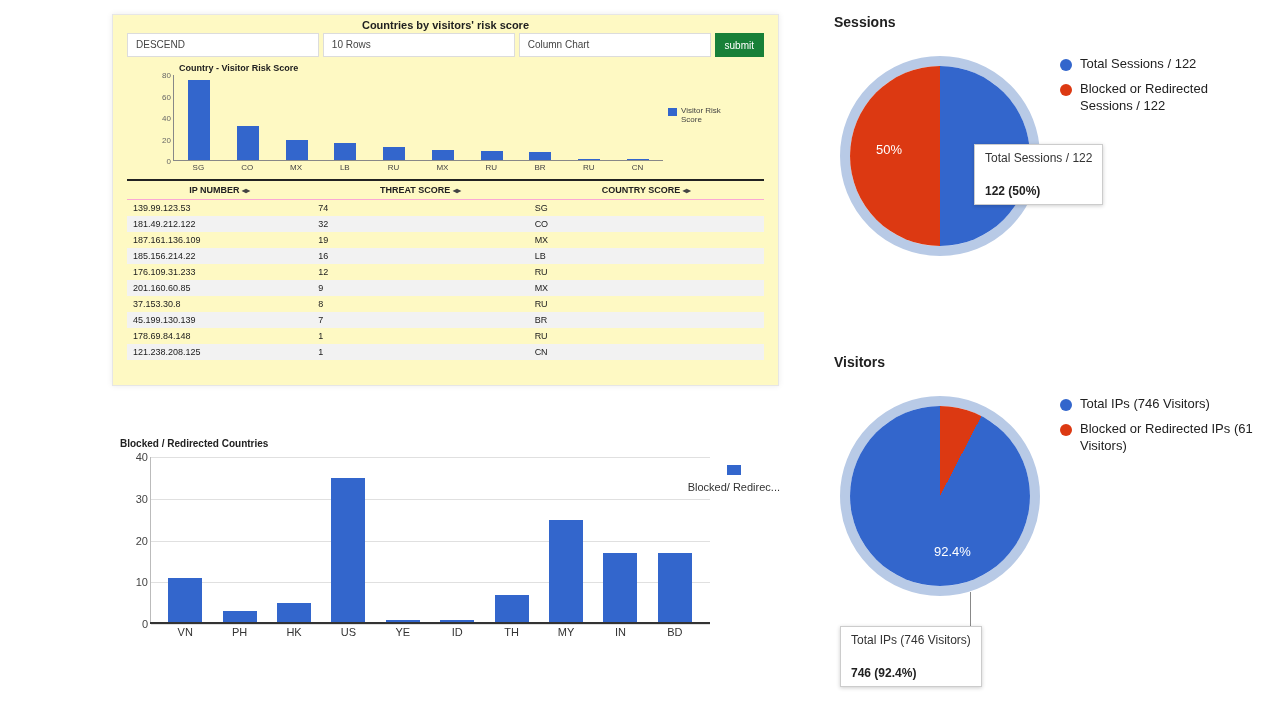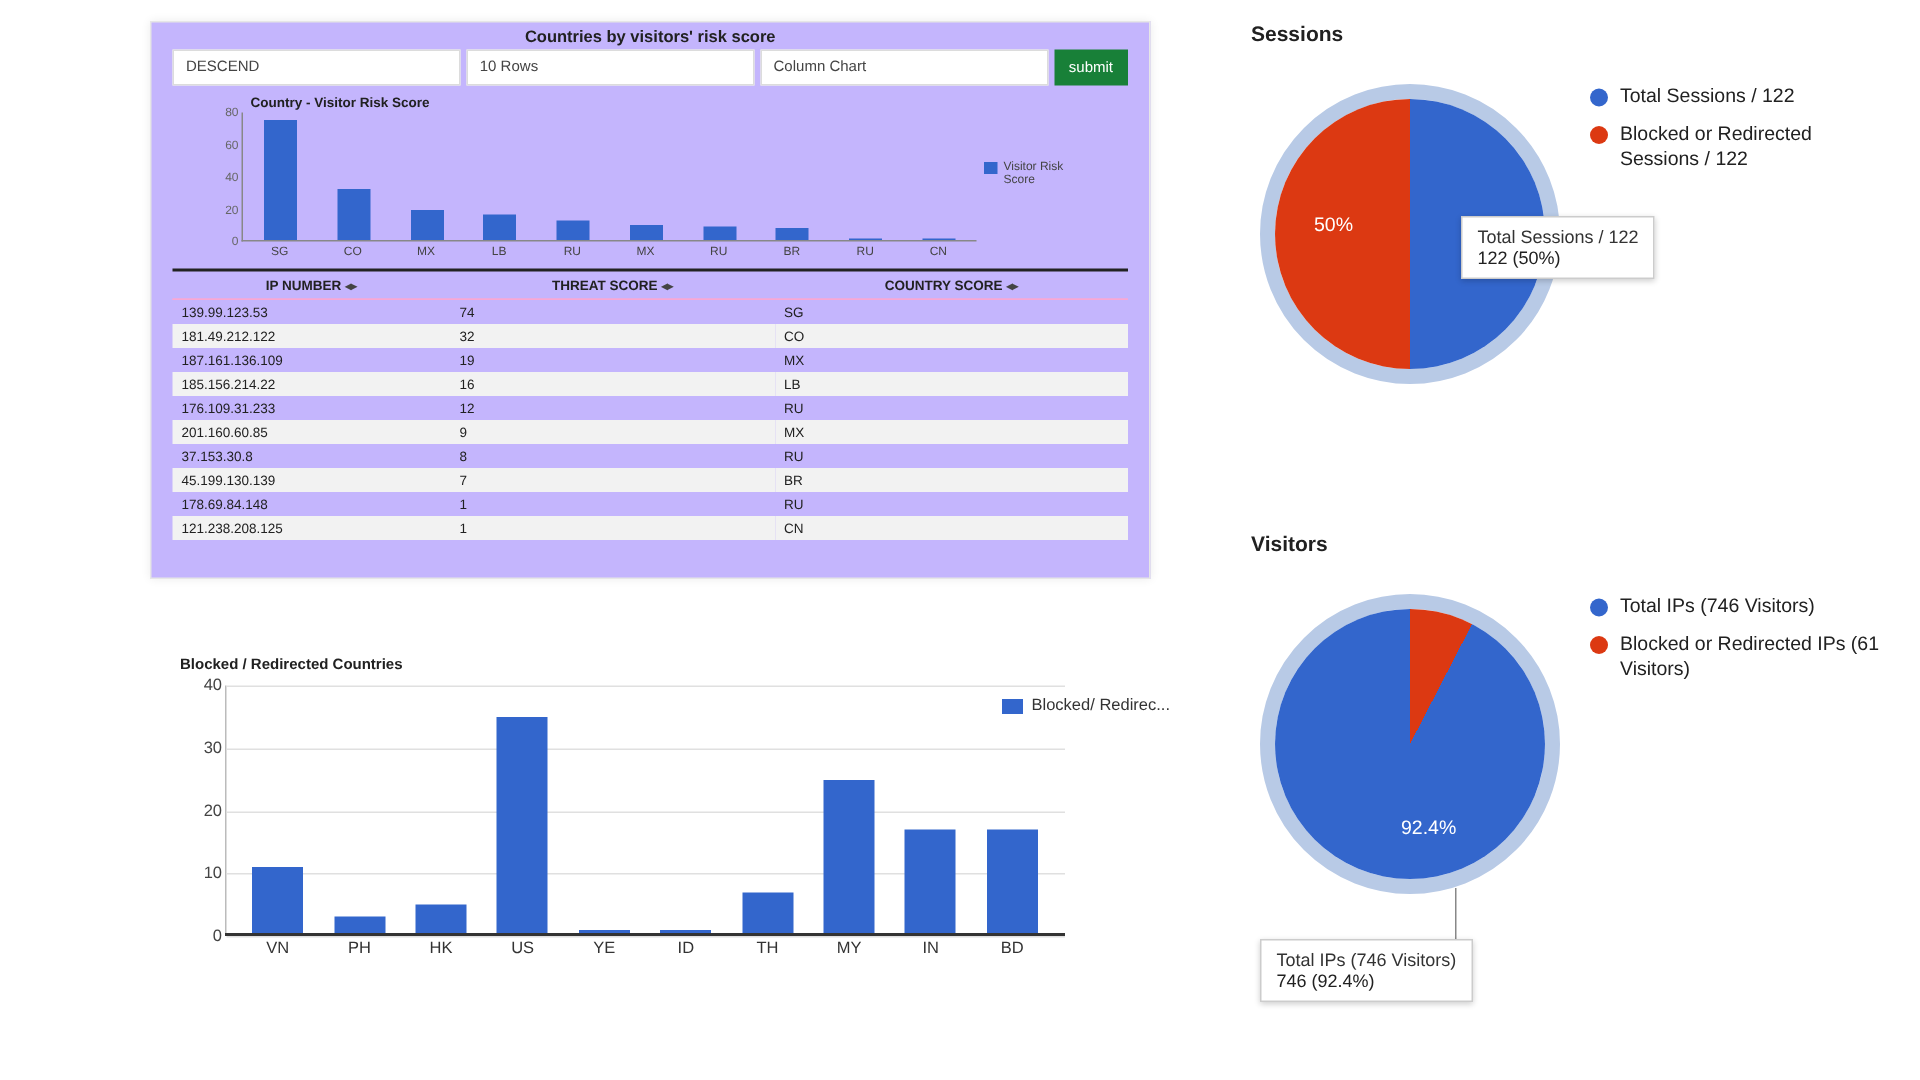--- a/index.html
+++ b/index.html
@@ -9,23 +9,23 @@
     --green: #188038;
     --text: #212121;
     --muted: #5f6368;
     --stripe: #f2f2f2;
     --border: #dcdcdc;
   }
   html,body { margin:0; padding:0; width:1280px; height:720px; background:#fff;
               font-family: Arial, Helvetica, sans-serif; color:var(--text); }
   
   .card {
-    position:absolute; left:100px; top:14px; width:665px; height:370px;
+    position:absolute; left:112px; top:14px; width:665px; height:370px;
     border:1px solid #e6e6e6; box-shadow:0 0 6px rgba(0,0,0,0.08);
-    background:#c4b5fd; font-size:10px;
+    background:#fef9c3; font-size:10px;
   }
   .card-title { text-align:center; font-weight:bold; font-size:11px; padding:4px 0 2px; }
   .controls { display:flex; gap:4px; padding:0 14px 6px; align-items:center; }
   .controls .select {
     flex:1; border:1px solid var(--border); padding:4px 8px; font-size:10px; color:#444;
     background:#fff; text-align:left; height:14px; line-height:14px;
   }
   .controls .submit-btn {
     background:var(--green); color:#fff; border:none; font-size:10px;
     padding:4px 10px; height:24px; cursor:pointer;
@@ -71,40 +71,40 @@
   .bc-baseline { position:absolute; left:0; right:0; bottom:18px; height:0;
                  border-top:2px solid #333; }
   .bc-bars { position:absolute; left:0; right:0; top:0; bottom:18px;
              display:flex; align-items:flex-end; padding:0 8px; }
   .bc-slot { flex:1; display:flex; justify-content:center; }
   .bc-bar { width:34px; background:var(--blue); }
   .bc-x { position:absolute; left:0; right:0; bottom:0; height:16px;
           display:flex; padding:0 8px; }
   .bc-x span { flex:1; text-align:center; font-size:11px; color:#333; }
   .bc-legend { position:absolute; right:0; top:26px; font-size:11px; color:#333;
-               display:flex; align-items:center; gap:6px; }
+               display:flex; align-items:center; gap:6px;flex-direction:column; }
   .bc-legend .legend-sw { width:14px; height:10px; background:var(--blue); }
   
   .right-col { position:absolute; left:830px; top:14px; width:430px; }
   .pie-section { position:relative; height:340px; }
   .pie-title { font-size:14px; font-weight:bold; margin:0 0 10px 4px; }
   .pie { position:absolute; left:10px; top:42px; width:200px; height:200px;
          border-radius:50%; box-sizing:border-box;
          border:10px solid var(--lightblue); }
   .pie-inner { width:100%; height:100%; border-radius:50%; }
   .pie-label { position:absolute; color:#fff; font-size:13px; }
   .pie-legend { position:absolute; left:230px; top:42px; font-size:13px; line-height:1.3; }
   .pie-legend-row { display:flex; align-items:flex-start; gap:8px; margin-bottom:8px; }
   .dot { width:12px; height:12px; border-radius:50%; flex-shrink:0; margin-top:3px; }
   .tooltip {
     position:absolute; background:#fff; border:1px solid #ccc; font-size:12px;
     padding:6px 10px; box-shadow:0 1px 4px rgba(0,0,0,0.2); white-space:nowrap;
   }
   .tooltip .tt-title { color:#333; }
-  .tooltip .tt-value { font-weight:normal; }
+  .tooltip .tt-value { font-weight:bold;margin-top:19px; }
   .leader { position:absolute; width:0; height:0; border-left:1px solid #888; }
   .leader-h { position:absolute; height:0; border-top:1px solid #888; }
 </style>
 </head>
 <body>
 
 <div class="card">
   <div class="card-title">Countries by visitors' risk score</div>
 
   <div class="controls">

